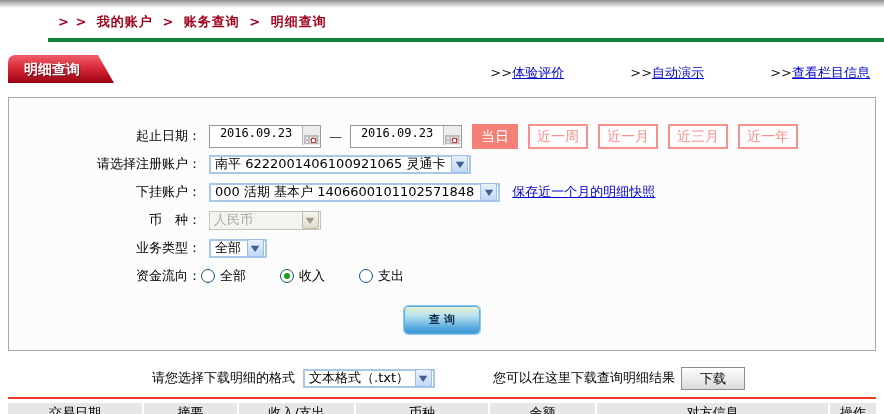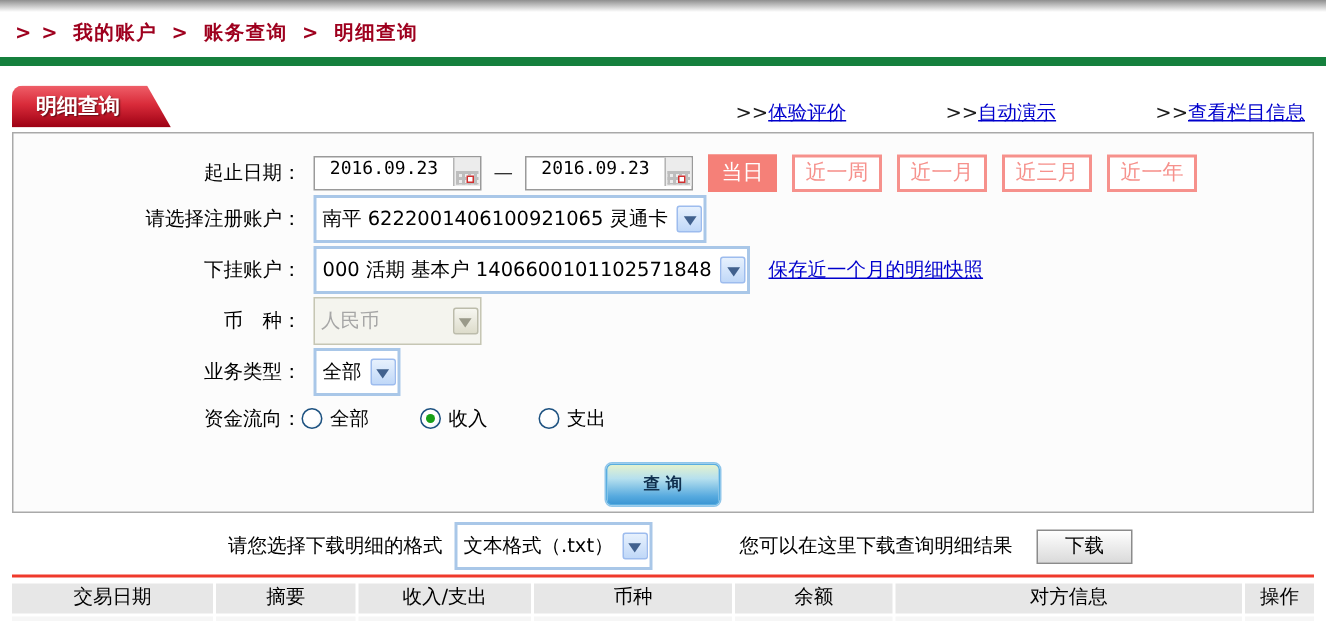--- a/index.html
+++ b/index.html
@@ -4,38 +4,38 @@
 <style>
   * { margin:0; padding:0; box-sizing:border-box; }
   html,body { width:884px; height:414px; background:#fff; overflow:hidden;
     font-family:"DejaVu Sans","Liberation Sans",sans-serif; font-size:13px; color:#000; }
 
   
   .top-strip { height:8px; background:linear-gradient(#8f8f8f,#ffffff); }
 
   
   .breadcrumb { padding:5px 0 7px 10px; color:#9e001e; font-weight:bold; font-size:13px;
-    border-bottom:6px solid #15803d; letter-spacing:1px; }
+    border-bottom:4px solid #15803d; letter-spacing:1px;margin-left:48px; }
   .breadcrumb span { margin-right:4px; }
 
   
   .tabrow { position:relative; height:35px; margin-top:6px; }
   .tab { position:absolute; left:8px; bottom:0; height:28px; line-height:28px;
     padding:0 34px 0 16px; color:#fff; font-weight:bold; font-size:14px;
     background:linear-gradient(#ef5f69 0%, #d92b3a 45%, #9c0013 100%);
     border-top-left-radius:7px; text-shadow:1px 1px 1px rgba(0,0,0,.45);
     clip-path:polygon(0 0, calc(100% - 16px) 0, 100% 100%, 0 100%); }
   .head-links { position:absolute; right:14px; top:16px; }
   .head-links a { text-decoration:none; margin-left:62px; font-size:13px; }
   .head-links .pfx { color:#1a1a1a; text-decoration:none; }
   .head-links .lbl { color:#0000cc; text-decoration:underline; }
 
   
-  .panel { margin:3px 8px; border:1px solid #a9a9a9; background:#fcfcfc;
-    height:254px; padding-top:13px; }
+  .panel { margin:14px 8px; border:1px solid #a9a9a9; background:#fcfcfc;
+    height:254px; padding-top:25px; }
   .frow { display:flex; align-items:center; min-height:26px; margin-bottom:2px; }
   .flabel { width:192px; text-align:right; font-size:13px; color:#000; flex:none; }
 
   
   .date-box { width:112px; height:23px; border:1px solid #9a9a9a; background:#fff;
     display:inline-flex; align-items:flex-start; margin-left:8px; }
   .date-box .val { flex:1; text-align:center; font-family:"DejaVu Sans Mono","Liberation Mono",monospace; font-size:12px; }
   .cal { width:18px; height:19px; background:#ececec; border-left:1px solid #b5b5b5;
     position:relative; flex:none; cursor:pointer; }
   .cal .b1 { height:4px; background:#3f7fd2; margin:1px 1px 0; }
@@ -48,21 +48,21 @@
   .dash { margin:0 8px; color:#333; }
 
   
   .range-btn { display:inline-block; height:25px; line-height:21px; padding:0 7px;
     border:2px solid #f6918c; color:#f6918c; background:#fff; font-size:14px;
     margin-left:10px; cursor:pointer; }
   .range-btn.active { background:#f58078; border-color:#f58078; color:#fff; }
   .range-btn:first-of-type { margin-left:19px; }
 
   
-  .xsel { display:inline-flex; align-items:center; height:32px; background:#fff;
+  .xsel { display:inline-flex; align-items:center; height:19px; background:#fff;
     border:2px solid #a9c7e8; margin-left:8px; padding-left:4px; cursor:pointer; }
   .xsel .txt { font-size:13px; white-space:nowrap; }
   .xsel .arrow { width:17px; height:18px; margin-left:6px; margin-right:1px;
     background:linear-gradient(#e7f1fd,#c0d8f8); border:1px solid #9dbcee; border-radius:2px;
     display:flex; align-items:center; justify-content:center; flex:none; }
   .xsel .arrow::after { content:"▼"; font-size:8px; color:#41618e; transform:scaleX(1.4); }
   .xsel.disabled { border:1px solid #c6c6b4; background:#f4f4ee; cursor:default; }
   .xsel.disabled .txt { color:#a6a6a6; }
   .xsel.disabled .arrow { background:linear-gradient(#f6f6f0,#dddccb); border-color:#bcbcab; }
   .xsel.disabled .arrow::after { color:#9a9a8a; }
@@ -80,21 +80,21 @@
 
   
   .query-wrap { text-align:center; margin-top:17px; }
   .query-btn { display:inline-block; width:76px; height:28px; line-height:26px;
     border:1px solid #59aee0; outline:1px solid #8fc6ea; border-radius:4px;
     background:linear-gradient(180deg,#e3f2cf 0%,#b6e0ee 35%,#57aadf 80%,#3c97d4 100%);
     font-weight:bold; font-size:11px; color:#10304f; cursor:pointer; }
 
   
   .dlrow { display:flex; align-items:center; margin:9px 0 0 152px; height:26px; }
-  .dl-btn { width:64px; height:23px; line-height:21px; text-align:center; margin-left:16px;
+  .dl-btn { width:64px; height:23px; line-height:21px; text-align:center; margin-left:6px;
     background:linear-gradient(#fefefe,#dadada); border:1px solid #8b8b8b; font-size:13px; cursor:pointer; }
   .dl-hint { margin-left:58px; }
 
   
   .tbl { margin:6px 8px 0; border-top:2px solid #ef392b; padding-top:4px; }
   .trow { display:flex; }
   .trow.head .cell { background:#e7e7e7; height:20px; line-height:20px; }
   .trow.data { margin-top:2px; }
   .trow.data .cell { background:#f6f6f6; height:22px; line-height:22px; }
   .cell { text-align:center; font-size:13px; margin-right:2px; overflow:hidden; white-space:nowrap; }

